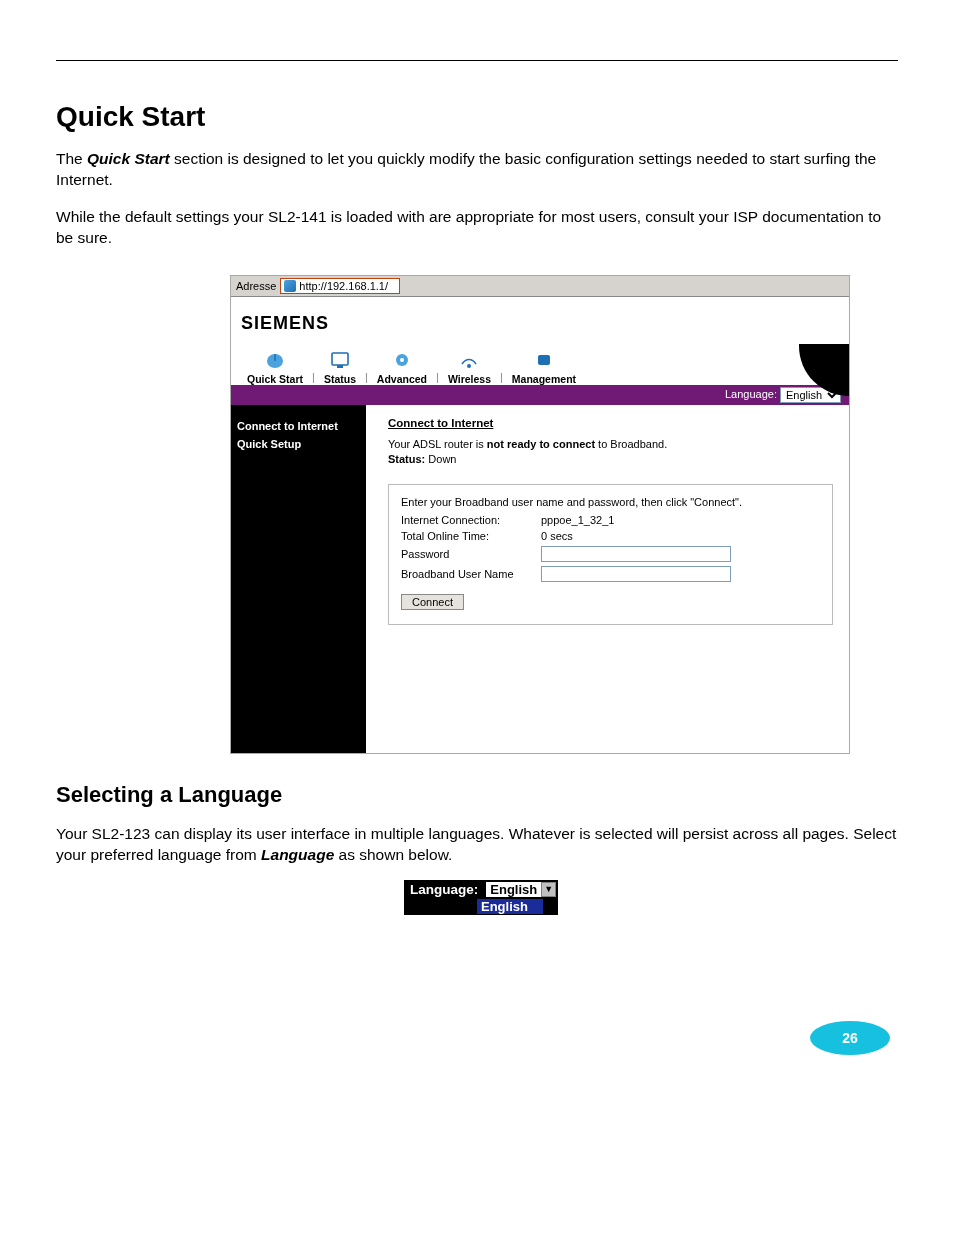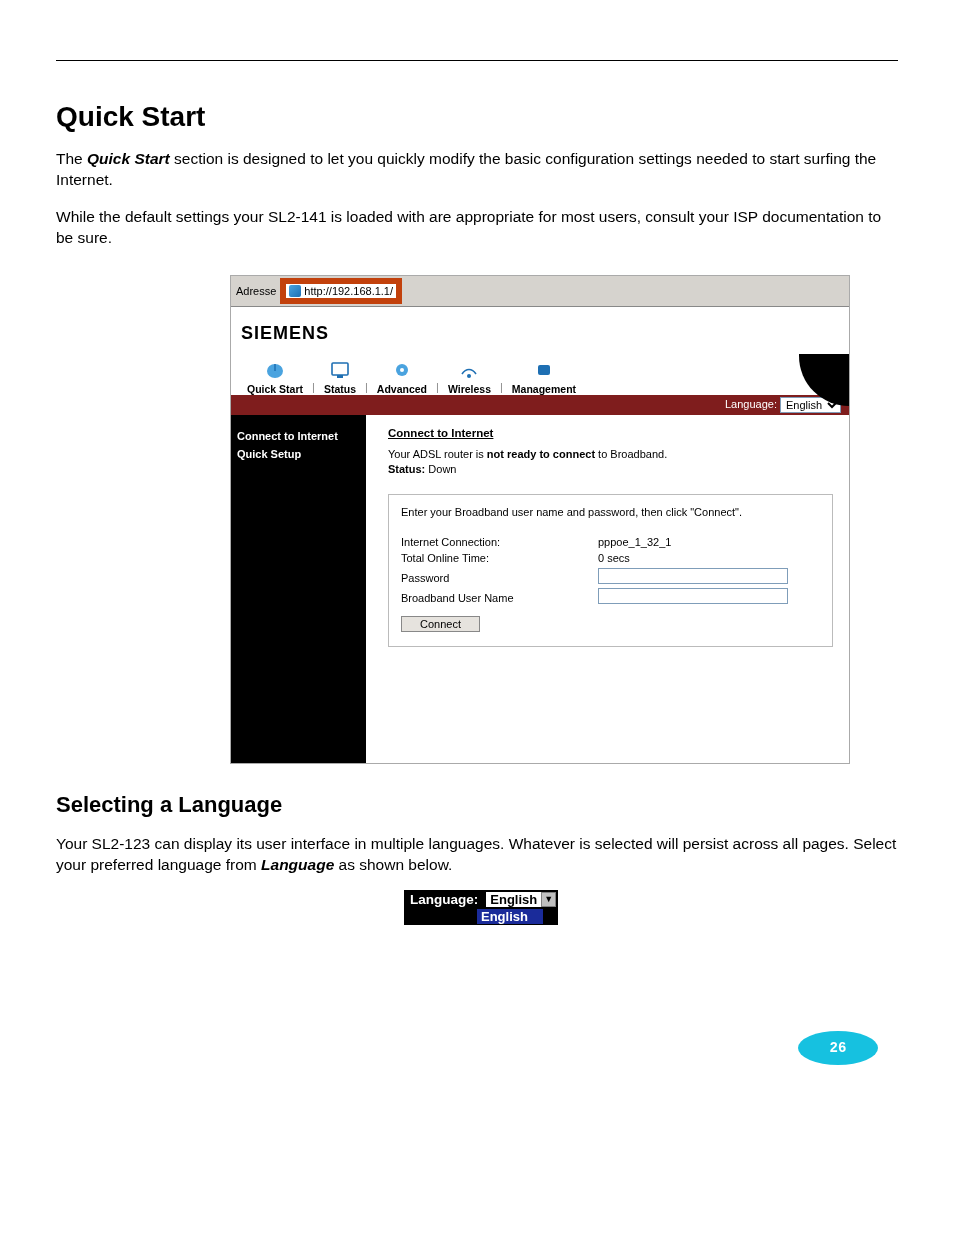--- a/index.html
+++ b/index.html
@@ -43,21 +43,21 @@
     background: #d6d3ce;
     border-bottom: 1px solid #888;
     padding: 2px 5px;
     display: flex;
     align-items: center;
     font-size: 11px;
   }
   .addr-bar .lbl { margin-right: 4px; text-align: center; }
   .addr-box {
     background: #fff;
-    border: 6px solid #c2410c;
+    border: 1px solid #c2410c;
     padding: 1px 3px;
     display: inline-flex;
     align-items: center;
     gap: 3px;
     min-width: 120px;
   }
   .ie-icon {
     display: inline-block;
     width: 12px; height: 12px;
     background: linear-gradient(135deg,#4aa3df 0%,#1e6fb3 100%);
@@ -103,21 +103,21 @@
     cursor: pointer;
   }
   .nav-item .nicon {
     display: block;
     width: 26px; height: 20px;
     margin: 0 auto 3px auto;
   }
   .sep { color: #888; font-size: 11px; padding: 0 1px 2px 1px; align-self: flex-end; }
 
   .lang-row {
-    background: #7f1d1d;
+    background: #701a75;
     color: #fff;
     text-align: right;
     font-size: 11px;
     padding: 2px 8px;
     white-space: nowrap;
   }
   .lang-select-sm {
     font-size: 11px;
     background: #fff;
     color: #000;
@@ -154,36 +154,35 @@
   .pane-text { font-size: 11px; line-height: 1.35; }
   .form-box {
     border: 1px solid #bbb;
     margin-top: 18px;
     padding: 10px 12px 14px 12px;
   }
   .form-row {
     display: flex;
     font-size: 11px;
     padding: 2px 0;
-    align-items: flex-end;
-    gap: 20px;
+    align-items: center;
   }
   .form-row .flabel { width: 140px; }
-  .form-row .fval { flex: 1; margin-left: 37px; }
+  .form-row .fval { flex: 1; }
   .txtinput {
     width: 190px;
     font-size: 11px;
     border: 1px solid #7f9db9;
     padding: 1px 2px;
     height: 16px;
   }
   .btn-connect {
     font-size: 11px;
     margin-top: 10px;
-    padding: 1px 18px;
+    padding: 1px 10px;
     background: #e6e3de;
     border: 1px solid #888;
     cursor: pointer;
   }
 
   .subsection-title {
     font-size: 22px;
     font-weight: bold;
     margin: 28px 0 10px 0;
   }
@@ -235,32 +234,31 @@
   }
   .lang-zoom-wrap { margin: 6px 0 0 174px; }
 
   .footer {
     position: relative;
     margin-top: 90px;
     height: 50px;
   }
   .page-num-pill {
     position: absolute;
-    right: 20px;
+    right: 8px;
     bottom: 0;
     width: 80px;
     height: 34px;
     background: #16c1e0;
     border-radius: 50%;
     color: #fff;
     font-weight: bold;
     text-align: center;
     line-height: 34px;
     font-size: 14px;
-    font-family: Liberation Mono, monospace;
   }
 
   
   .nicon svg { width: 100%; height: 100%; }
 </style>
 </head>
 <body>
 
 <div class="page">
   <hr class="hr-top">
@@ -352,21 +350,21 @@
       </div>
       <div class="content-pane">
         <div class="pane-title">Connect to Internet</div>
         <div class="pane-text">
           <span>Your ADSL router is </span><span class="bold">not ready to connect</span><span> to Broadband.</span><br>
           <span class="bold">Status:</span>
           <span>Down</span>
         </div>
 
         <div class="form-box">
-          <div class="pane-text" style="margin-bottom:14px">Enter your Broadband user name and password, then click "Connect".</div>
+          <div class="pane-text" style="margin-bottom:2px">Enter your Broadband user name and password, then click "Connect".</div>
           <div class="form-row">
             <span class="flabel">Internet Connection:</span>
             <span class="fval">pppoe_1_32_1</span>
           </div>
           <div class="form-row">
             <span class="flabel">Total Online Time:</span>
             <span class="fval">0 secs</span>
           </div>
           <div class="form-row">
             <span class="flabel">Password</span>

